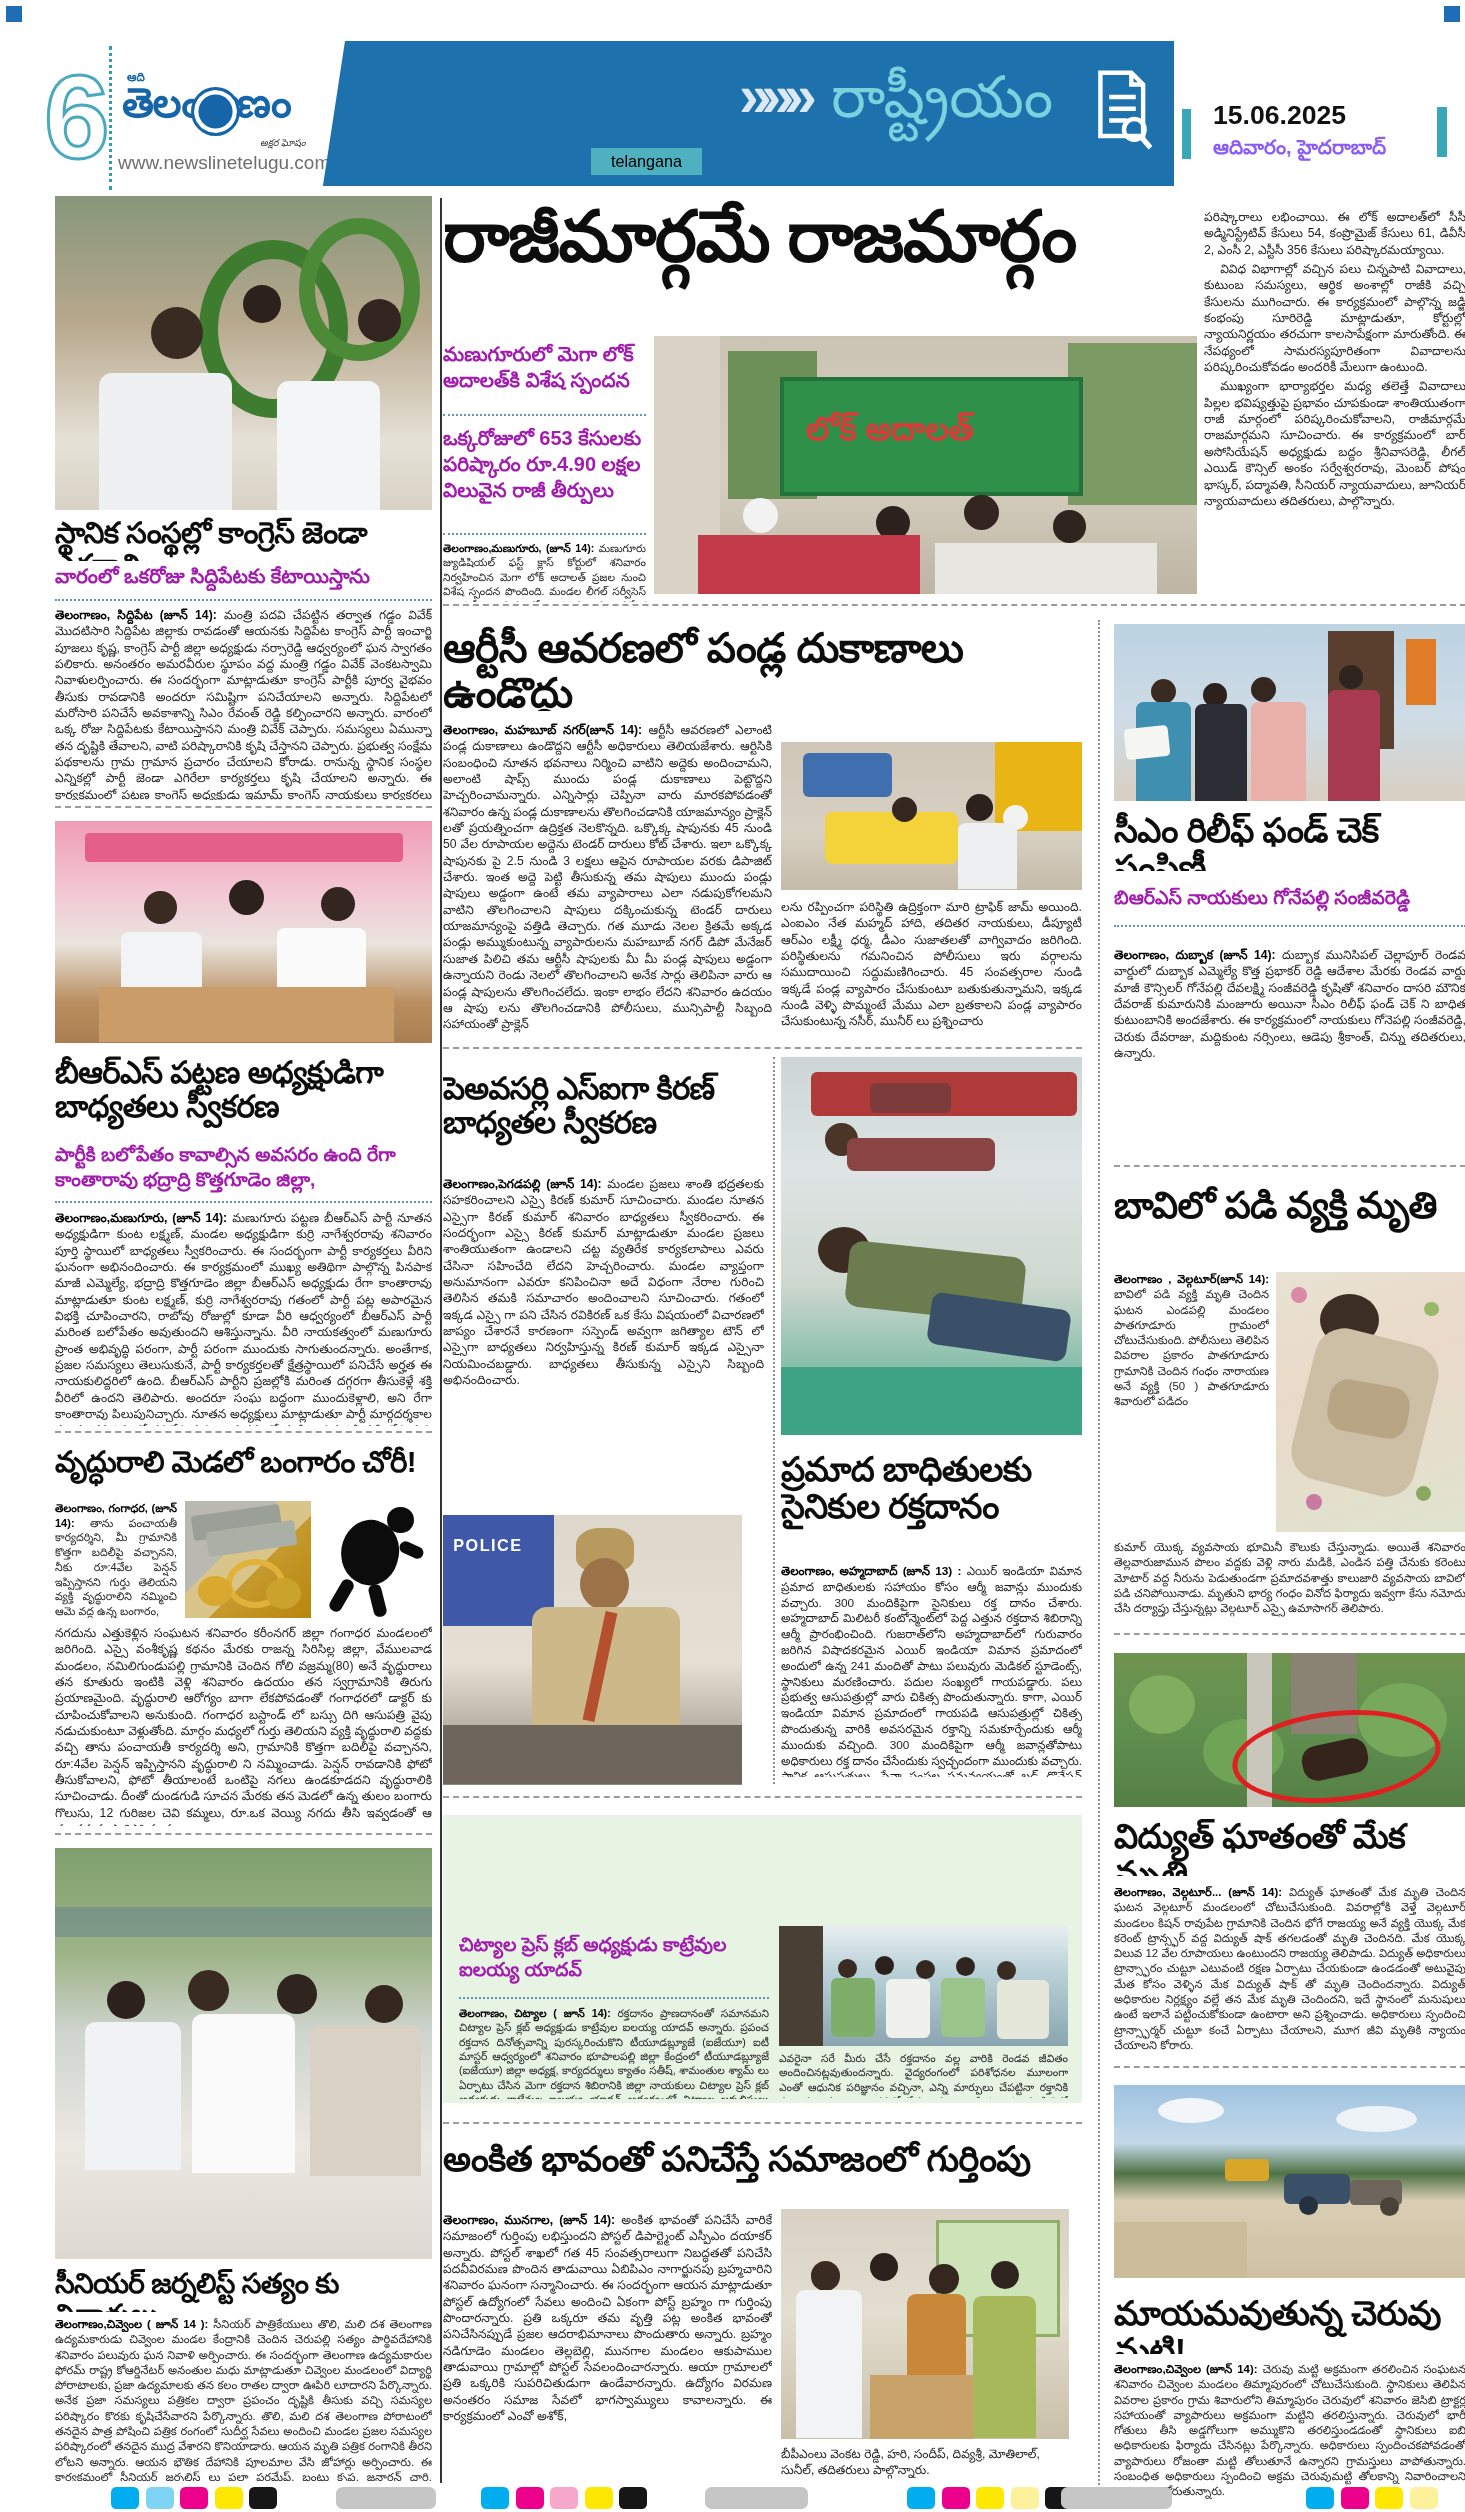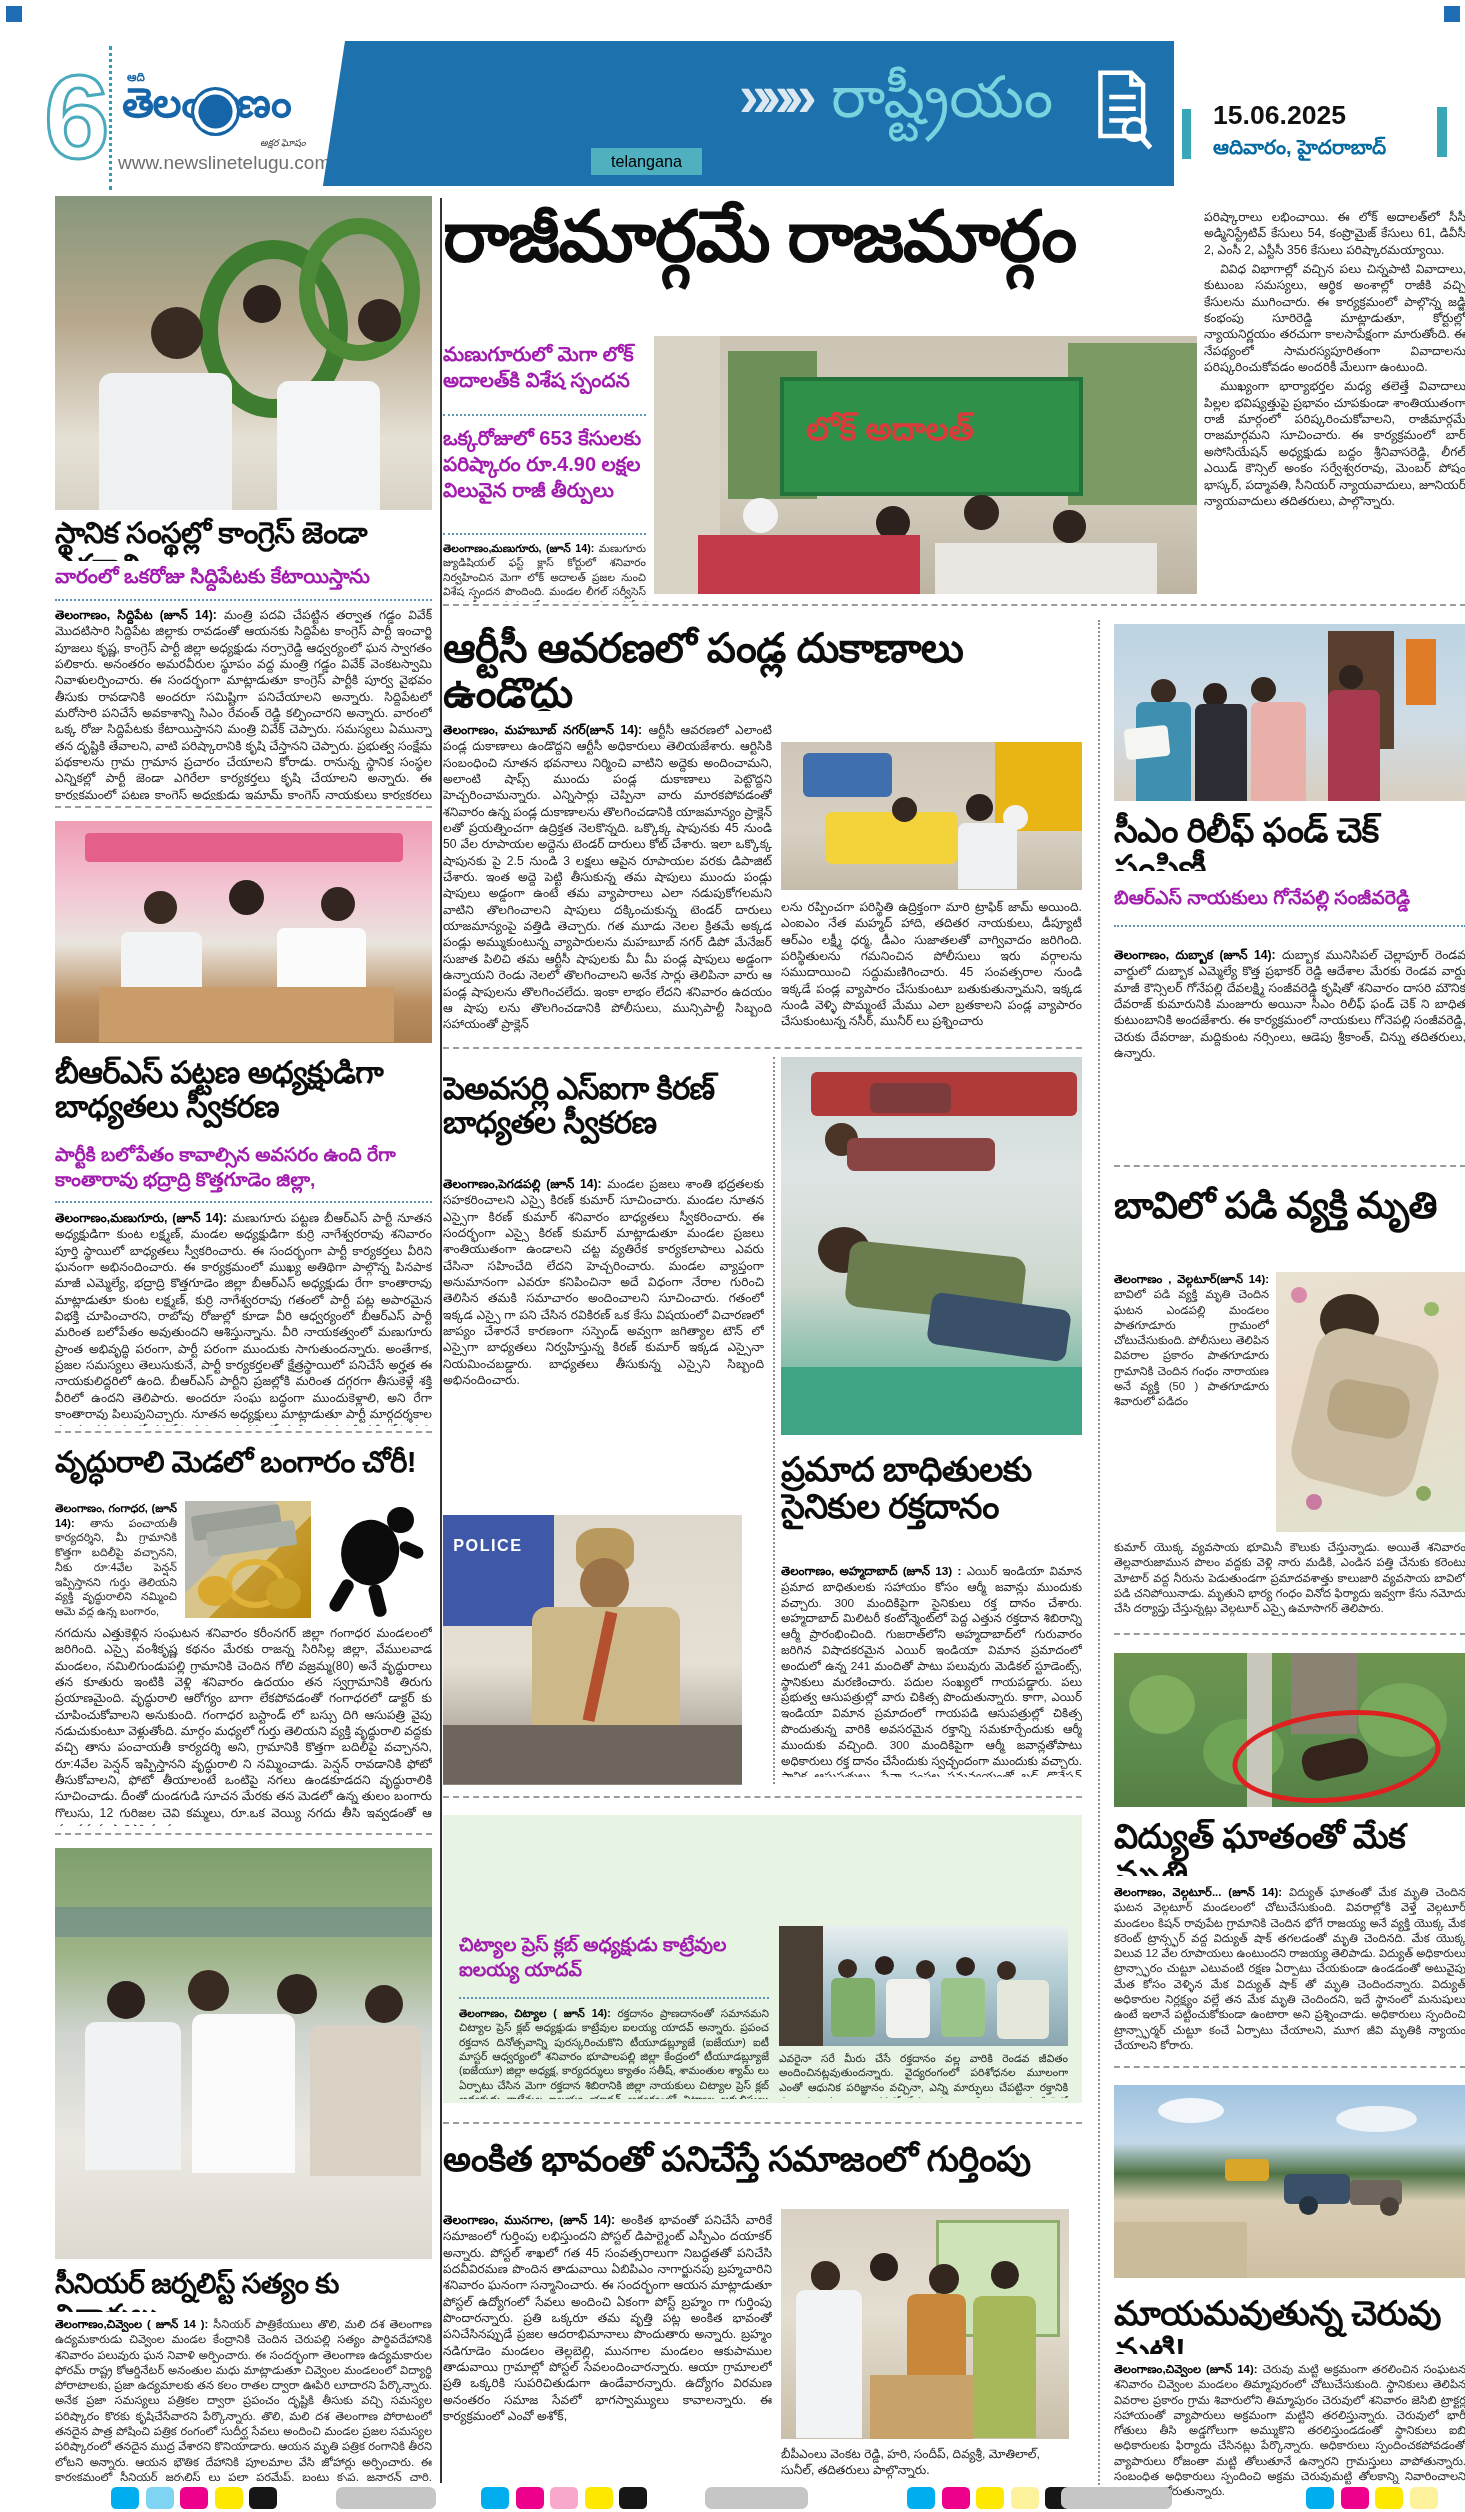--- a/index.html
+++ b/index.html
@@ -52,21 +52,21 @@
       <line x1="22" y1="38" x2="58" y2="38" stroke="#ffffff" stroke-width="6"></line>
       <line x1="22" y1="54" x2="58" y2="54" stroke="#ffffff" stroke-width="6"></line>
       <line x1="22" y1="70" x2="46" y2="70" stroke="#ffffff" stroke-width="6"></line>
       <circle cx="56" cy="82" r="14" fill="none" stroke="#ffffff" stroke-width="6"></circle>
       <line x1="66" y1="93" x2="78" y2="107" stroke="#ffffff" stroke-width="7"></line>
     </svg>
   </div>
 
   <div class="abs" style="left:1182px;top:109px;width:8.9px;height:50px;background:#3aa7b8;"></div>
   <div class="abs" style="left:1213px;top:100px;width:177px;height:31px;font-size:26.6px;font-weight:bold;color:#111;overflow:hidden;">15.06.2025</div>
-  <div class="abs" style="left:1213px;top:136px;width:222px;height:26.6px;font-size:20px;font-weight:bold;color:#0369a1;overflow:hidden;">ఆదివారం, హైదరాబాద్</div>
+  <div class="abs" style="left:1213px;top:136px;width:222px;height:26.6px;font-size:20px;font-weight:bold;color:#8b5cf6;overflow:hidden;">ఆదివారం, హైదరాబాద్</div>
   <div class="abs" style="left:1437px;top:107px;width:10.3px;height:50px;background:#3aa7b8;"></div>
 
   <div class="rulev" style="left:440px;top:198px;height:2285px;"></div>
   <div class="divv" style="left:1098px;top:620px;height:1865px;"></div>
   <div class="divv" style="left:773px;top:1057px;height:727px;"></div>
 
   <div class="photo" style="left:55px;top:196px;width:377px;height:314px;background:linear-gradient(180deg,#87977b 0%,#b7a88d 40%,#e6e1d6 78%,#d8d2c6 100%);">
     <div class="blob" style="left:144px;top:44px;width:111px;height:140px;border:19px solid #3e7d2f;background:transparent;"></div>
     <div class="blob" style="left:244px;top:22px;width:89px;height:111px;border:16.2px solid #4c8a38;background:transparent;"></div>
     <div class="blob" style="left:96px;top:111px;width:52px;height:52px;background:#3a2b22;"></div>

